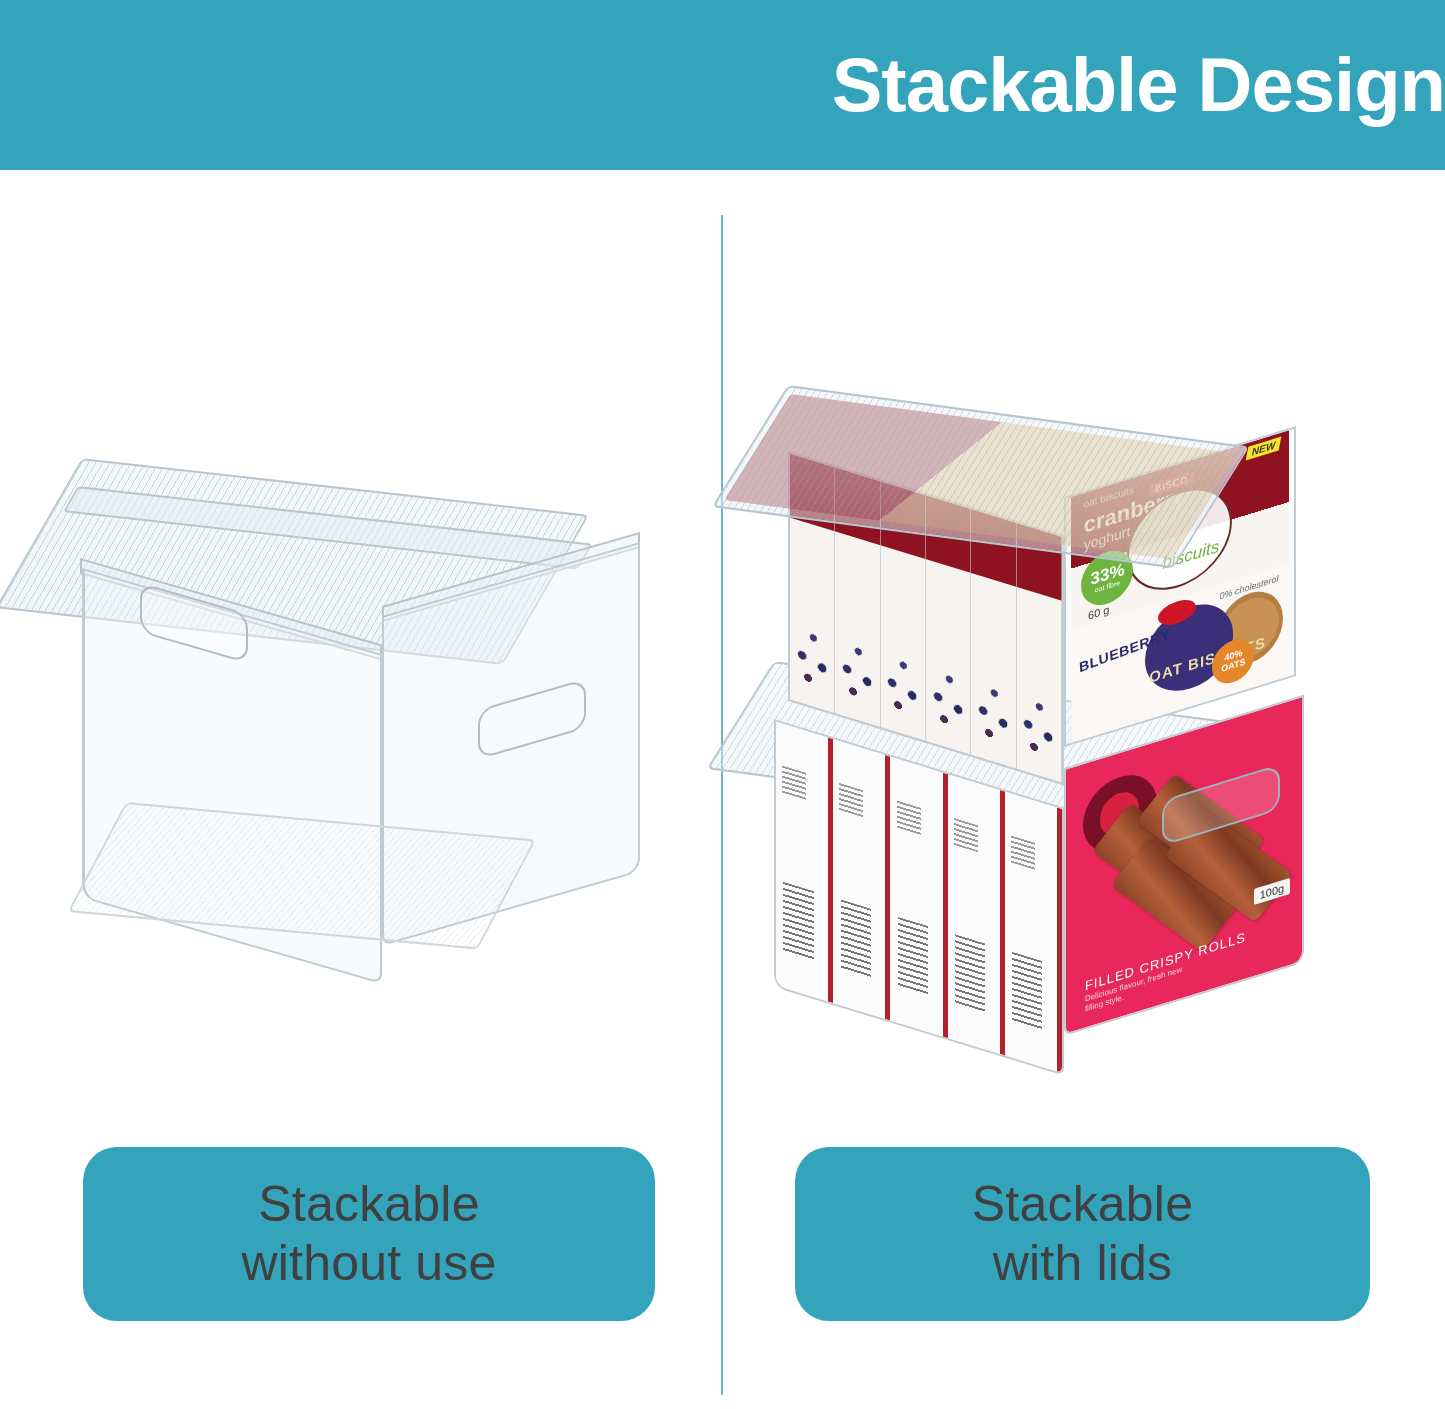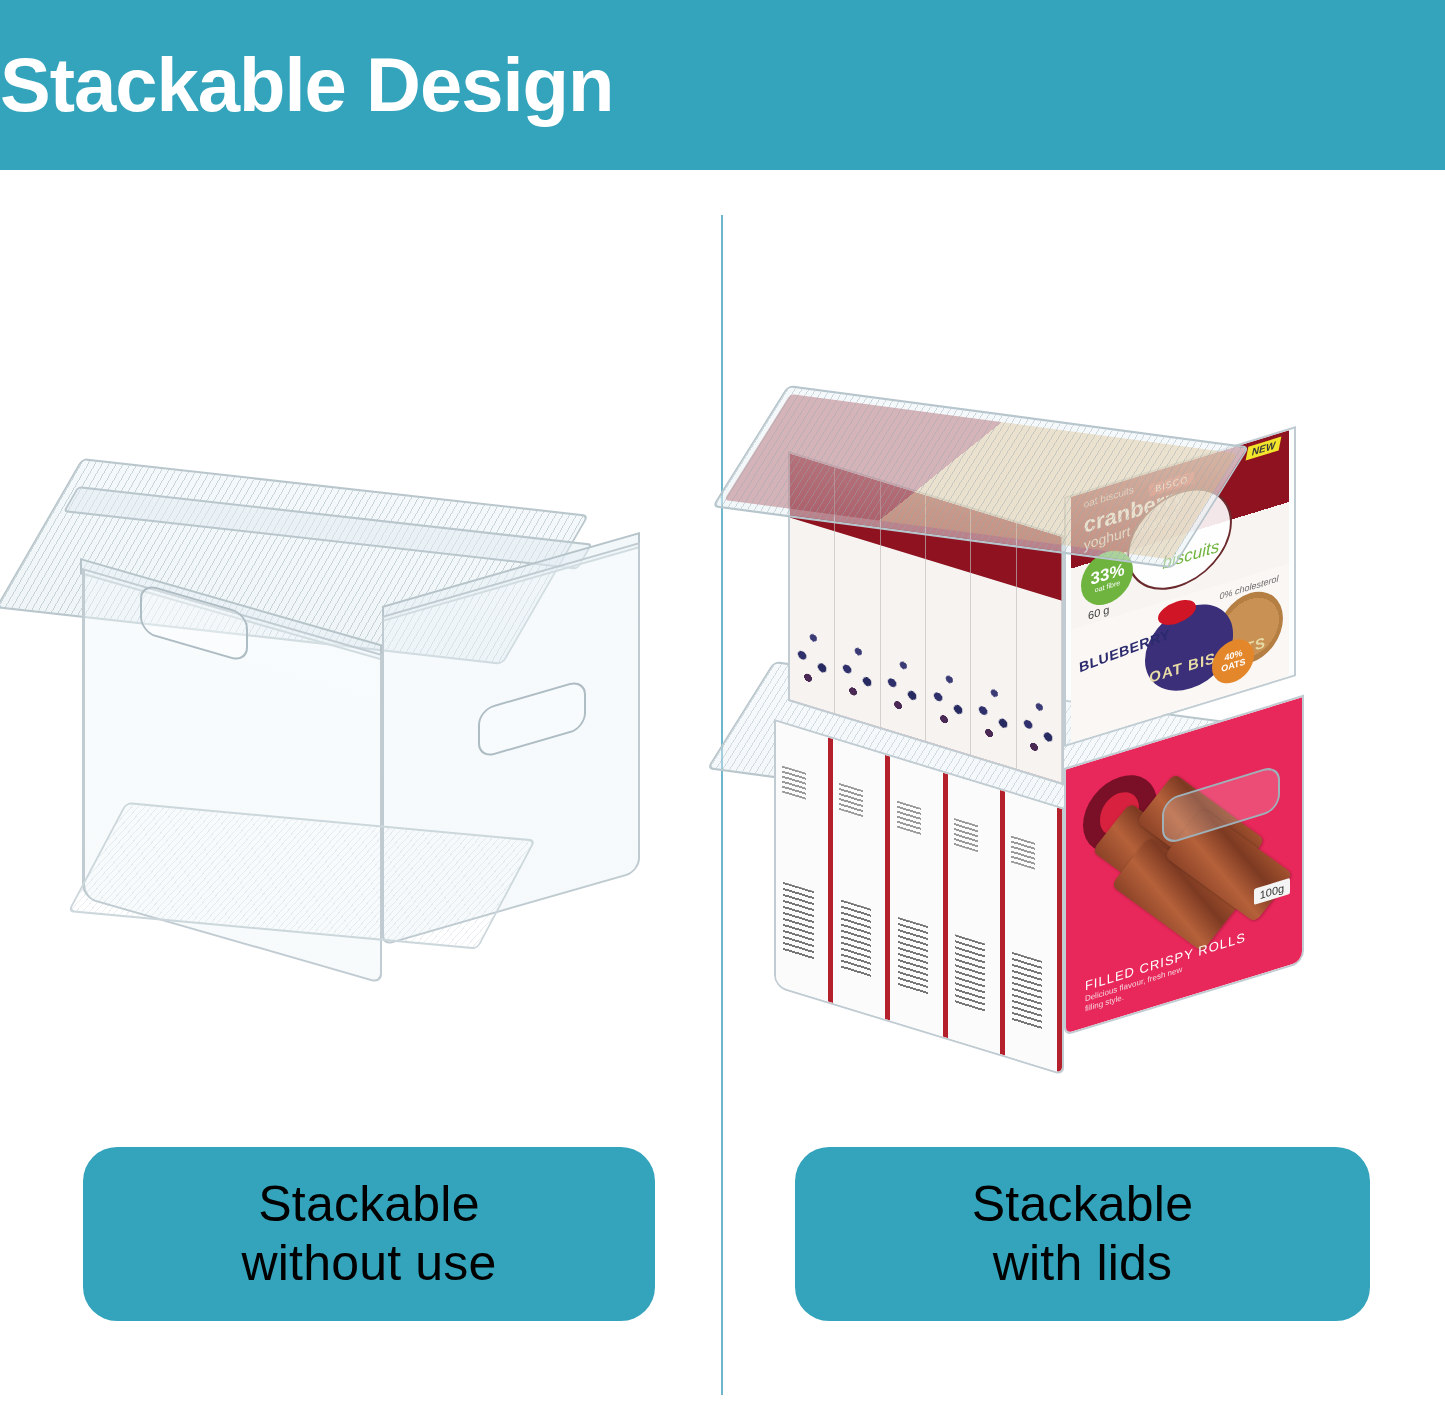--- a/index.html
+++ b/index.html
@@ -19,21 +19,21 @@
   
   .header-banner {
     position: absolute;
     left: 0;
     top: 0;
     width: 1445px;
     height: 170px;
     background: #34a4bc;
     display: flex;
     align-items: center;
-    justify-content: flex-start;
+    justify-content: flex-end;
   }
   .header-title {
     color: #ffffff;
     font-size: 76px;
     font-weight: 700;
     letter-spacing: -1px;
     line-height: 1;
     white-space: nowrap;
   }
 
@@ -67,21 +67,21 @@
     text-align: center;
     box-sizing: border-box;
   }
   .caption-pill-left {
     left: 83px; top: 1147px; width: 572px; height: 174px;
   }
   .caption-pill-right {
     left: 795px; top: 1147px; width: 575px; height: 174px;
   }
   .caption-text {
-    color: #000000;
+    color: #404040;
     font-size: 50px;
     font-weight: 400;
     line-height: 1.18;
     letter-spacing: 0.2px;
     white-space: pre-line;
   }
 
   
   .scene { position: absolute; }
 

